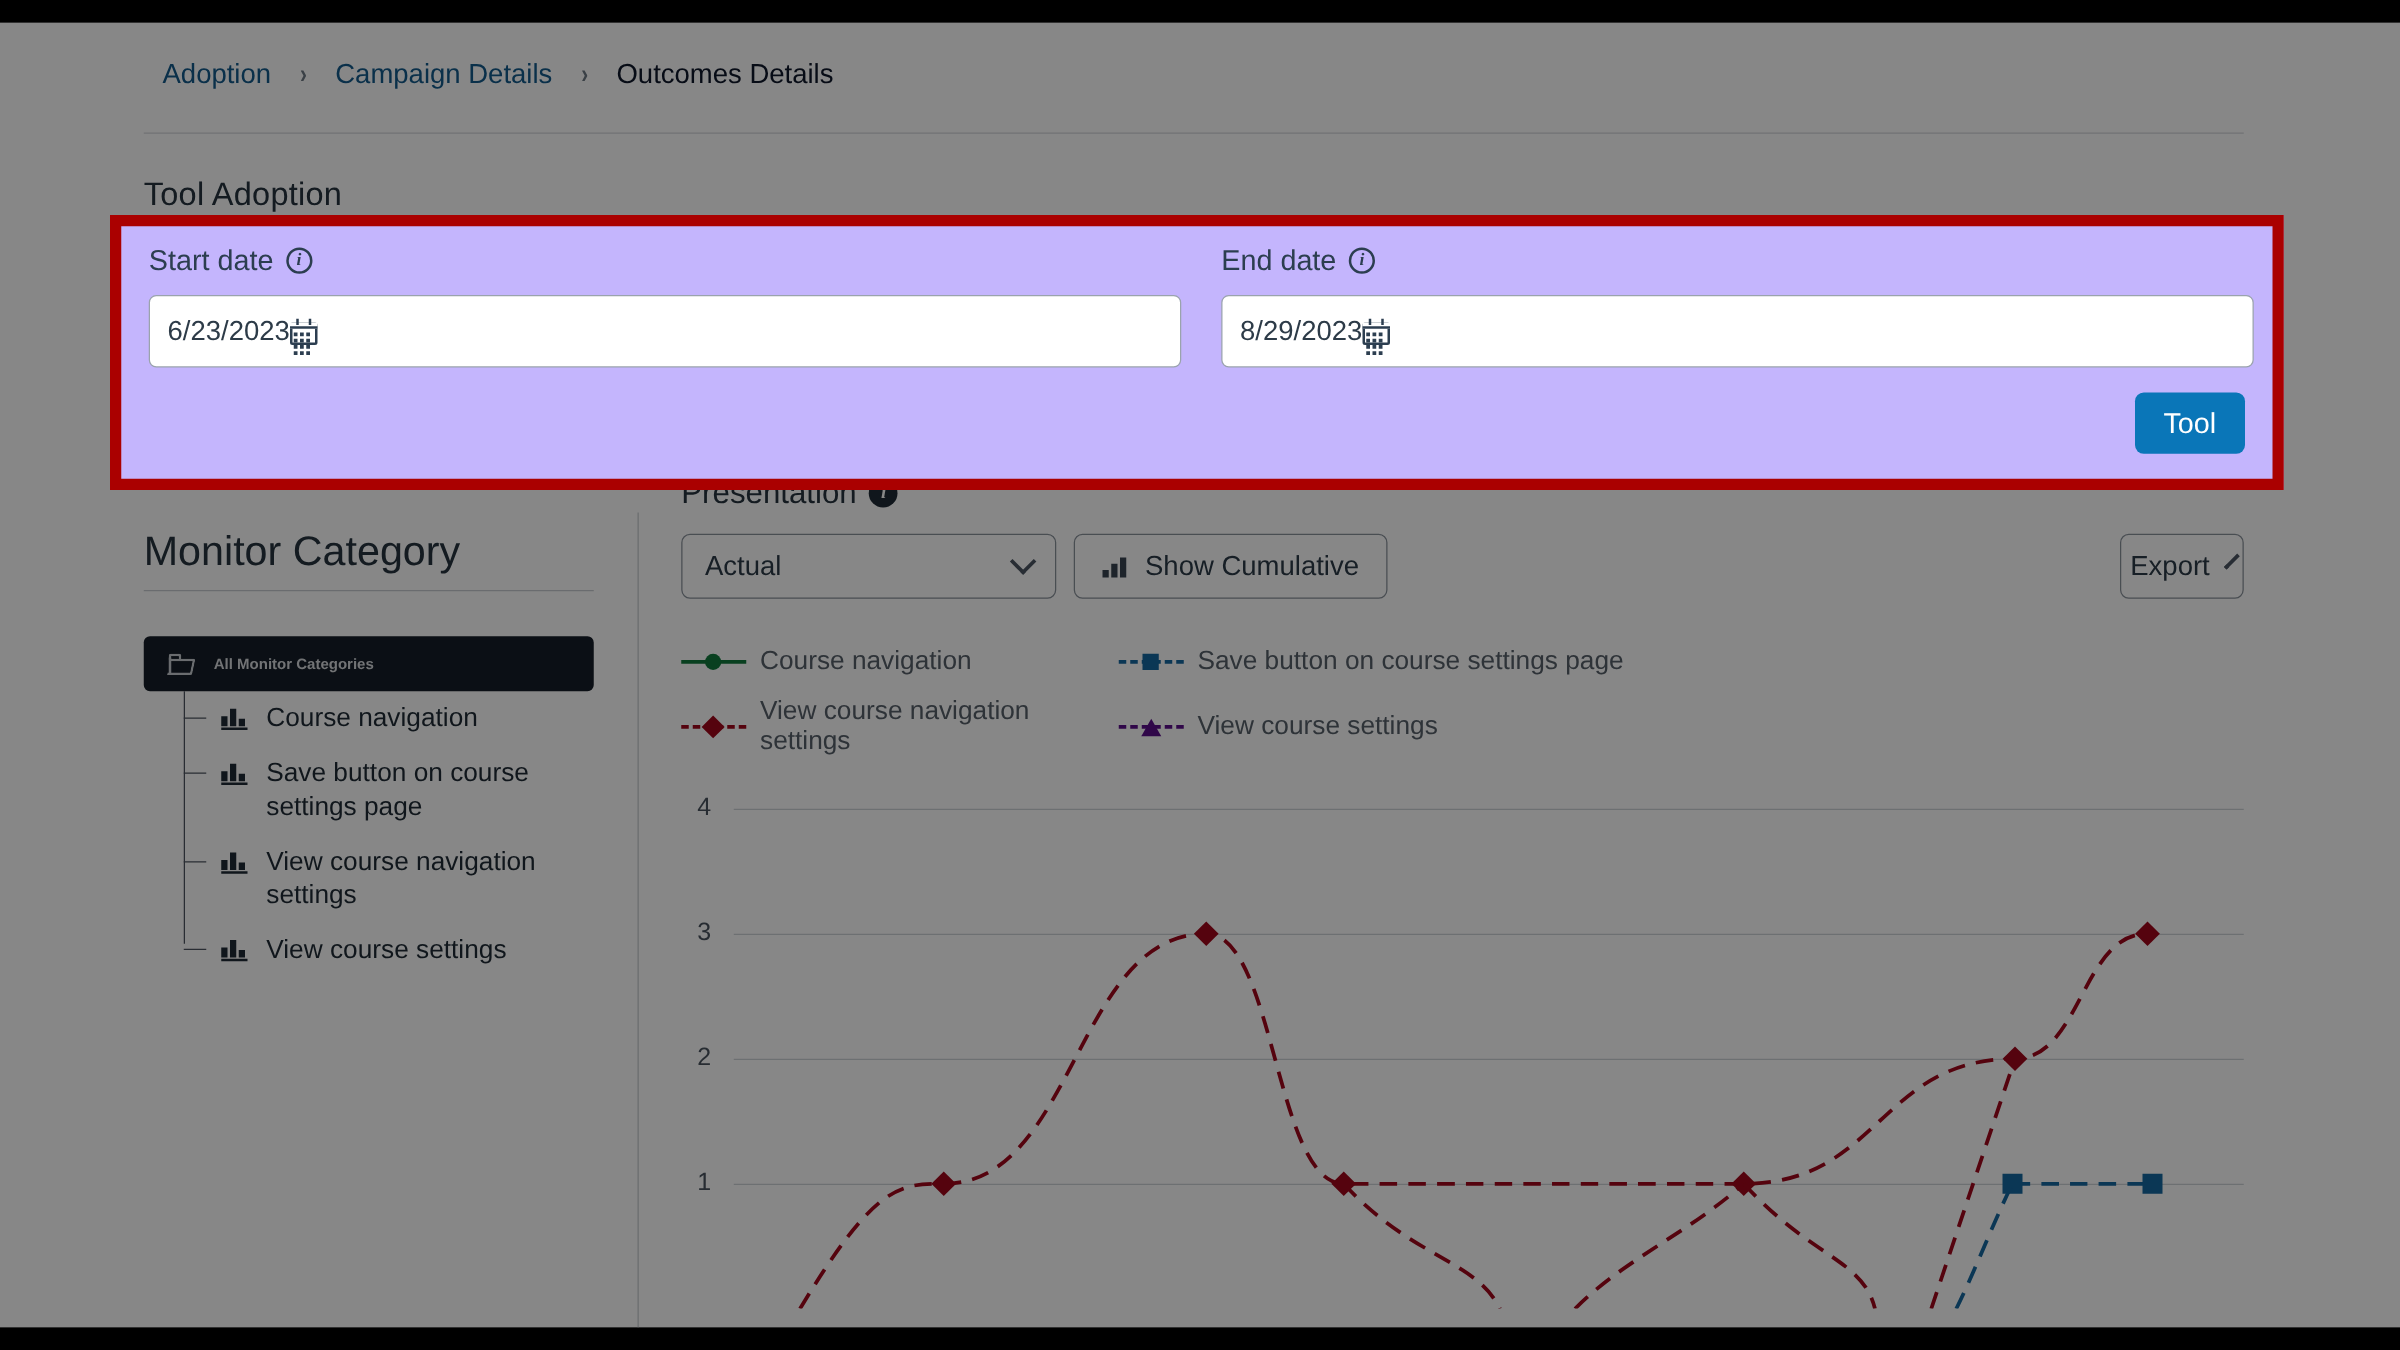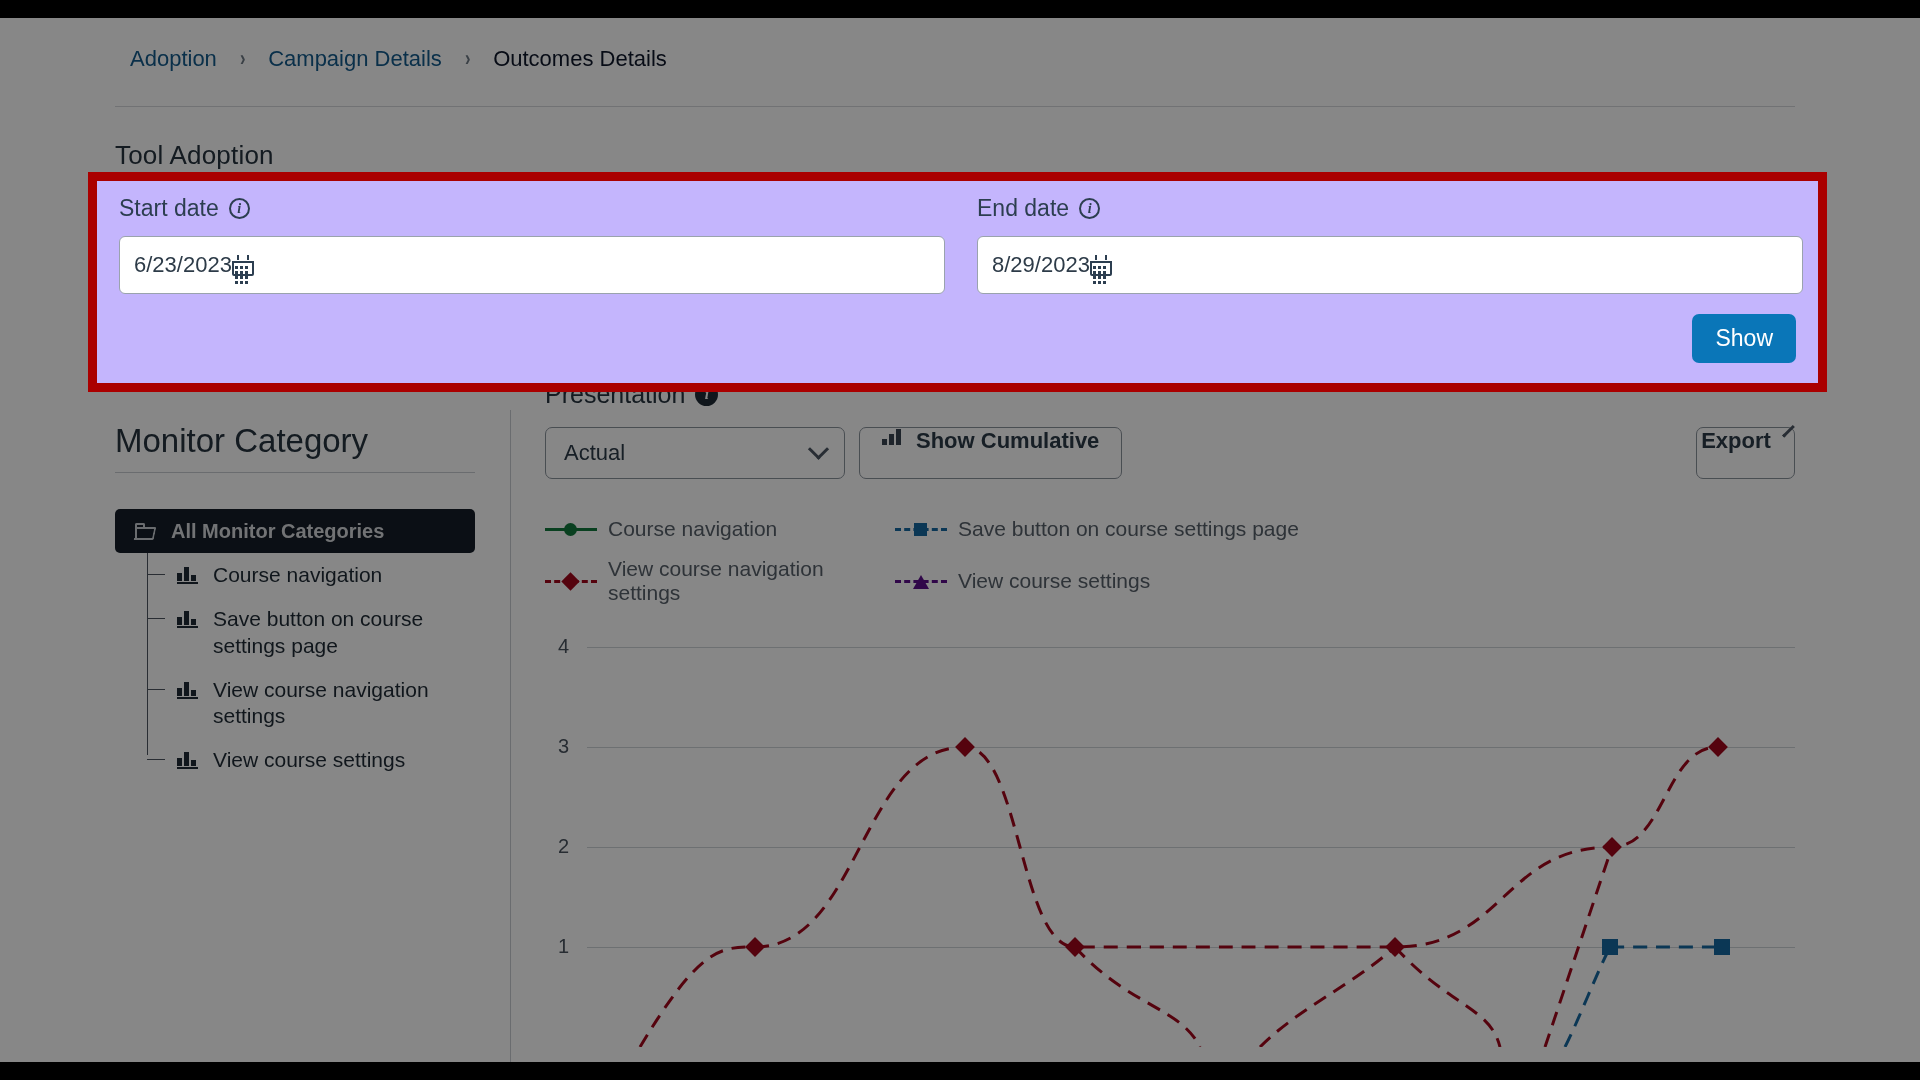--- a/index.html
+++ b/index.html
@@ -94,21 +94,21 @@
   .lower { position: absolute; left: 0; top: 404px; width: 1920px; height: 660px; }
 
   
   .sidebar { position: absolute; left: 115px; top: 0; width: 360px; }
   .sidebar-title { font-size: 33px; color: #27343f; font-weight: 400; }
   .sidebar-rule { margin-top: 12px; width: 360px; height: 1px; background: #c9cdd1; }
   .tree { margin-top: 36px; position: relative; }
   .tree-root {
     background: #161e28; border-radius: 5px; height: 44px;
     display: flex; align-items: center; gap: 14px; padding-left: 20px;
-    color: #d7dade; font-size: 20px; font-weight: 700;
+    color: #d7dade; font-size: 12px; font-weight: 700;
   }
   .folder-icon { width: 22px; height: 17px; position: relative; flex: none; }
   .folder-icon .f1 {
     position: absolute; left: 0; bottom: 0; width: 20px; height: 13px;
     border: 2px solid #c8ccd1; border-radius: 0 2px 2px 0; border-left: none;
     transform: skewX(-12deg);
   }
   .folder-icon .f2 {
     position: absolute; left: 0; top: 0; width: 10px; height: 5px;
     border-top: 2px solid #c8ccd1; border-left: 2px solid #c8ccd1; border-right: 2px solid #c8ccd1;
@@ -152,22 +152,22 @@
   .controls { margin-top: 18px; display: flex; align-items: center; gap: 14px; position: relative; }
   .select-box {
     width: 300px; height: 52px; border: 1px solid #8b939c; border-radius: 7px;
     display: flex; align-items: center; justify-content: space-between; padding: 0 18px;
     font-size: 22px; color: #2d3b48; background: transparent; cursor: pointer;
   }
   .chev-down { width: 15px; height: 15px; border-right: 3px solid #4c5662; border-bottom: 3px solid #4c5662;
                transform: rotate(45deg) translate(-3px,-3px); }
   .btn-outline {
     height: 52px; border: 1px solid #8b939c; border-radius: 7px; background: transparent;
-    display: flex; align-items: flex-start; gap: 13px; padding: 0 22px;
-    font-size: 22px; color: #2d3b48; cursor: pointer; font-family: "Liberation Sans", sans-serif; font-weight: bold;
+    display: flex; align-items: center; gap: 13px; padding: 0 22px;
+    font-size: 22px; color: #2d3b48; cursor: pointer; font-family: "Liberation Sans", sans-serif;
   }
   .cum-icon { width: 21px; height: 17px; position: relative; flex: none; }
   .cum-icon span { position: absolute; bottom: 0; width: 5px; background: #3a4552; display: block; }
   .cum-icon .c1 { left: 0; height: 6px; }
   .cum-icon .c2 { left: 7px; height: 11px; }
   .cum-icon .c3 { left: 14px; height: 16px; }
   .export-btn { position: absolute; right: 0; top: 0; width: 99px; justify-content: center; gap: 16px; padding: 0 16px; }
 
   
   .legend { margin-top: 38px; width: 760px; display: grid; grid-template-columns: 350px auto; row-gap: 16px; }
@@ -412,19 +412,19 @@
                   <i></i>
                   <i></i>
                   <i></i>
                   <i></i>
                   <i></i>
                 </span>
             </span>
           </div>
         </div>
       </div>
-      <button class="apply-btn">Show</button>
+      <button class="apply-btn">Tool</button>
     </div>
   </div>
 
   <div class="bar-top"></div>
   <div class="bar-bottom"></div>
 </div>
 
 </body></html>

